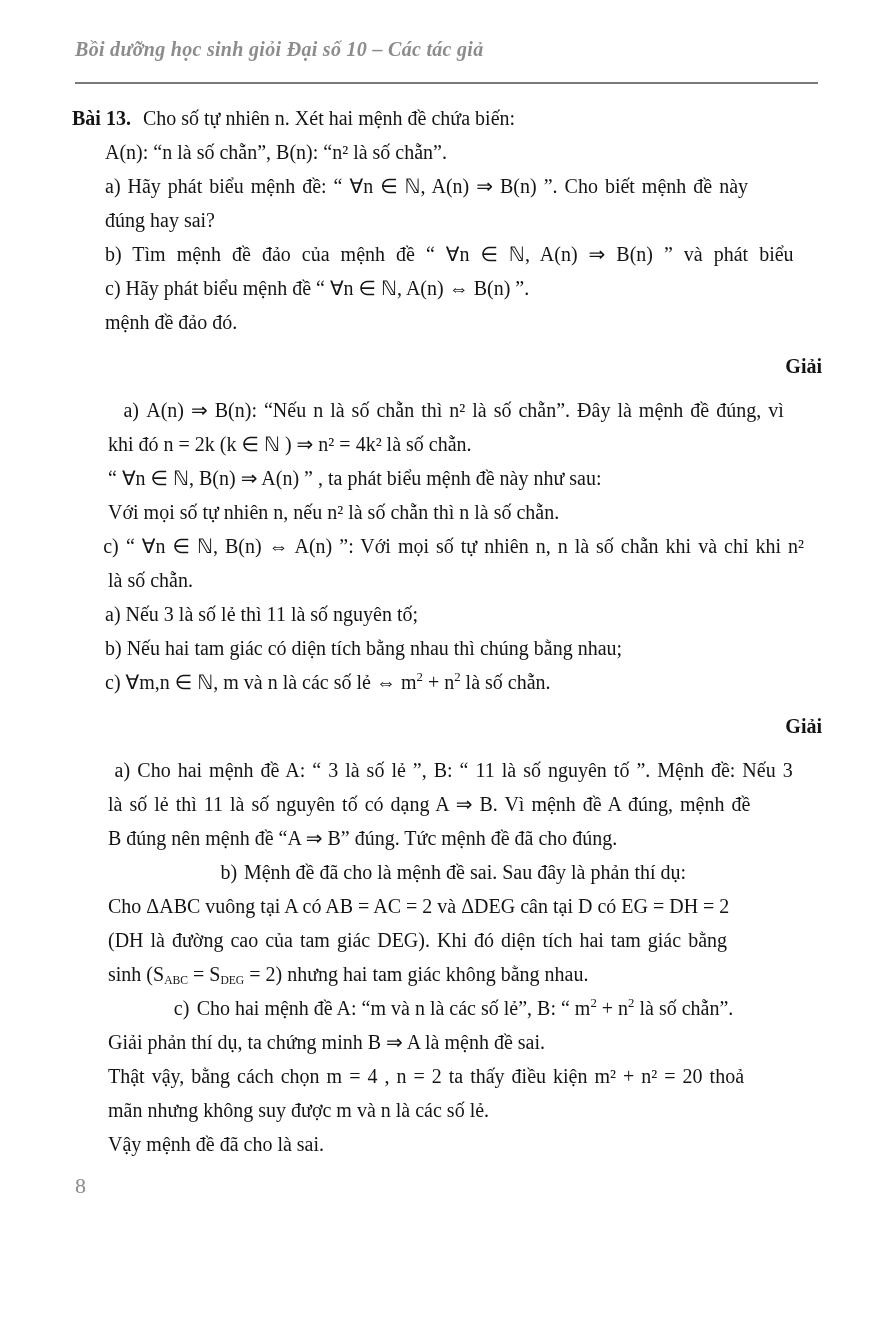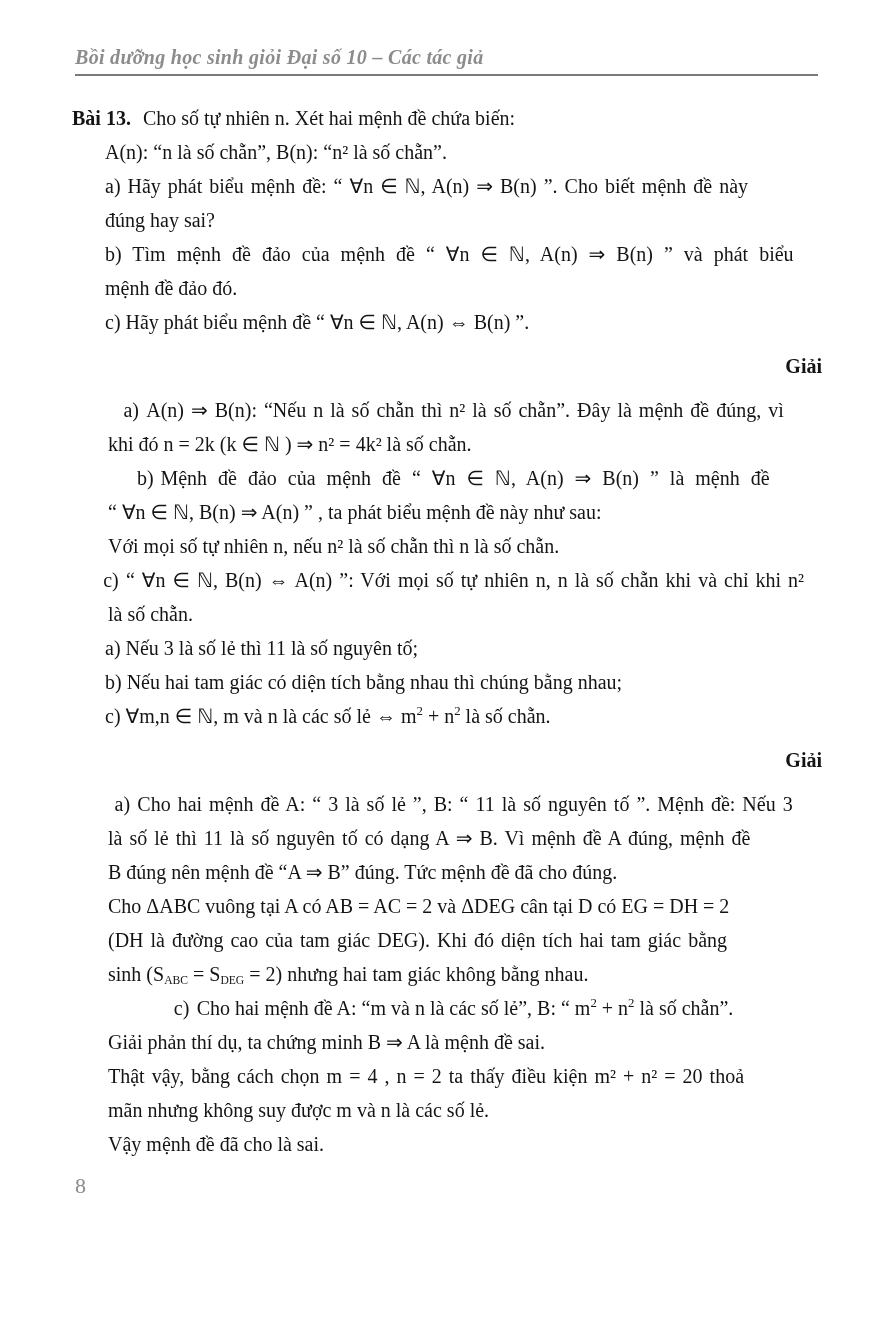--- a/index.html
+++ b/index.html
@@ -2,23 +2,23 @@
 <html><head>
 <meta charset="utf-8">
 <style>
   html,body { margin:0; padding:0; background:#e8e8e8; }
   .page {
     width:892px; height:1343px; position:relative; margin:0 auto;
     background:#ffffff; font-family:"Liberation Serif", serif; color:#141414;
     overflow:hidden;
   }
   .hdr {
-    position:absolute; left:75px; top:46px; width:743px;
+    position:absolute; left:75px; top:38px; width:743px;
     font-style:italic; font-weight:bold; font-size:20px; color:#8c8c8c;
-    padding-bottom:5px; border-bottom:2px solid #7a7a7a;
+    padding-bottom:21px; border-bottom:2px solid #7a7a7a;
     letter-spacing:0.3px;
   }
   .content {
     position:absolute; left:72px; top:88px; width:750px;
     font-size:20px; line-height:34px;margin-top:13px;
   }
   .ln { white-space:nowrap; }
   .ind { padding-left:33px; }          
   .item1 { padding-left:6px;text-align:center; }         
   .cont { padding-left:36px; }         
@@ -41,45 +41,45 @@
     <span>Bồi dưỡng học sinh giỏi Đại số 10 – Các tác giả</span>
   </div>
 
   <div class="content">
 
     <div class="ln"><span class="b">Bài 13.</span><span class="intro-gap">Cho số tự nhiên n. Xét hai mệnh đề chứa biến:</span></div>
     <div class="ln ind">A(n): “n là số chẵn”, B(n): “n² là số chẵn”.</div>
     <div class="ln ind ws2">a) Hãy phát biểu mệnh đề: “ ∀n ∈ ℕ, A(n) ⇒ B(n) ”. Cho biết mệnh đề này</div>
     <div class="ln ind">đúng hay sai?</div>
     <div class="ln ind ws6">b) Tìm mệnh đề đảo của mệnh đề “ ∀n ∈ ℕ, A(n) ⇒ B(n) ” và phát biểu</div>
+    <div class="ln ind">c) Hãy phát biểu mệnh đề “ ∀n ∈ ℕ, A(n) ⇔ B(n) ”.</div>
     <div class="ln ind">mệnh đề đảo đó.</div>
-    <div class="ln ind">c) Hãy phát biểu mệnh đề “ ∀n ∈ ℕ, A(n) ⇔ B(n) ”.</div>
 
     <div class="giai">Giải</div>
 
     <div class="ln item1 ws2"><span class="mk">a)</span><span>A(n) ⇒ B(n): “Nếu n là số chẵn thì n² là số chẵn”. Đây là mệnh đề đúng, vì</span></div>
     <div class="ln cont">khi đó n = 2k (k ∈ ℕ ) ⇒ n² = 4k² là số chẵn.</div>
 
-    <div class="ln item1 ws6"><span class="mk">b)</span><span>Mệnh đề đảo của mệnh đề “ ∀n ∈ ℕ, A(n) ⇒ B(n) ” là mệnh đề</span></div>
     <div class="ln cont">“ ∀n ∈ ℕ, B(n) ⇒ A(n) ” , ta phát biểu mệnh đề này như sau:</div>
     <div class="ln cont">Với mọi số tự nhiên n, nếu n² là số chẵn thì n là số chẵn.</div>
 
     <div class="ln item1 ws2"><span class="mk">c)</span><span>“ ∀n ∈ ℕ, B(n) ⇔ A(n) ”: Với mọi số tự nhiên n, n là số chẵn khi và chỉ khi n²</span></div>
     <div class="ln cont">là số chẵn.</div>
 
     <div class="ln ind">a) Nếu 3 là số lẻ thì 11 là số nguyên tố;</div>
     <div class="ln ind">b) Nếu hai tam giác có diện tích bằng nhau thì chúng bằng nhau;</div>
     <div class="ln ind"><span>c) ∀m,n ∈ ℕ, m và n là các số lẻ ⇔  m</span><sup>2</sup><span> + n</span><sup>2</sup><span> là số chẵn.</span></div>
 
     <div class="giai">Giải</div>
 
     <div class="ln item1 ws2"><span class="mk">a)</span><span>Cho hai mệnh đề A: “ 3 là số lẻ ”, B: “ 11 là số nguyên tố ”. Mệnh đề: Nếu 3</span></div>
     <div class="ln cont ws2">là số lẻ thì 11 là số nguyên tố có dạng A ⇒ B. Vì mệnh đề A đúng, mệnh đề</div>
     <div class="ln cont">B đúng nên mệnh đề “A ⇒ B” đúng. Tức mệnh đề đã cho đúng.</div>
 
+    <div class="ln item1"><span class="mk">b)</span><span>Mệnh đề đã cho là mệnh đề sai. Sau đây là phản thí dụ:</span></div>
     <div class="ln cont">Cho ΔABC vuông tại A có AB = AC = 2 và ΔDEG cân tại D có EG = DH = 2</div>
     <div class="ln cont ws2">(DH là đường cao của tam giác DEG). Khi đó diện tích hai tam giác bằng</div>
     <div class="ln cont"><span>sinh (S</span><sub>ABC</sub><span> = S</span><sub>DEG</sub><span> = 2) nhưng hai tam giác không bằng nhau.</span></div>
 
     <div class="ln item1"><span class="mk">c)</span><span><span>Cho hai mệnh đề A: “m và n là các số lẻ”, B: “ m</span><sup>2</sup><span> + n</span><sup>2</sup><span> là số chẵn”.</span></span></div>
     <div class="ln cont">Giải phản thí dụ, ta chứng minh  B ⇒ A là mệnh đề sai.</div>
     <div class="ln cont ws2">Thật vậy, bằng cách chọn  m = 4 , n = 2 ta thấy điều kiện m² + n² = 20 thoả</div>
     <div class="ln cont">mãn nhưng không suy được m và n là các số lẻ.</div>
     <div class="ln cont">Vậy mệnh đề đã cho là sai.</div>
 

